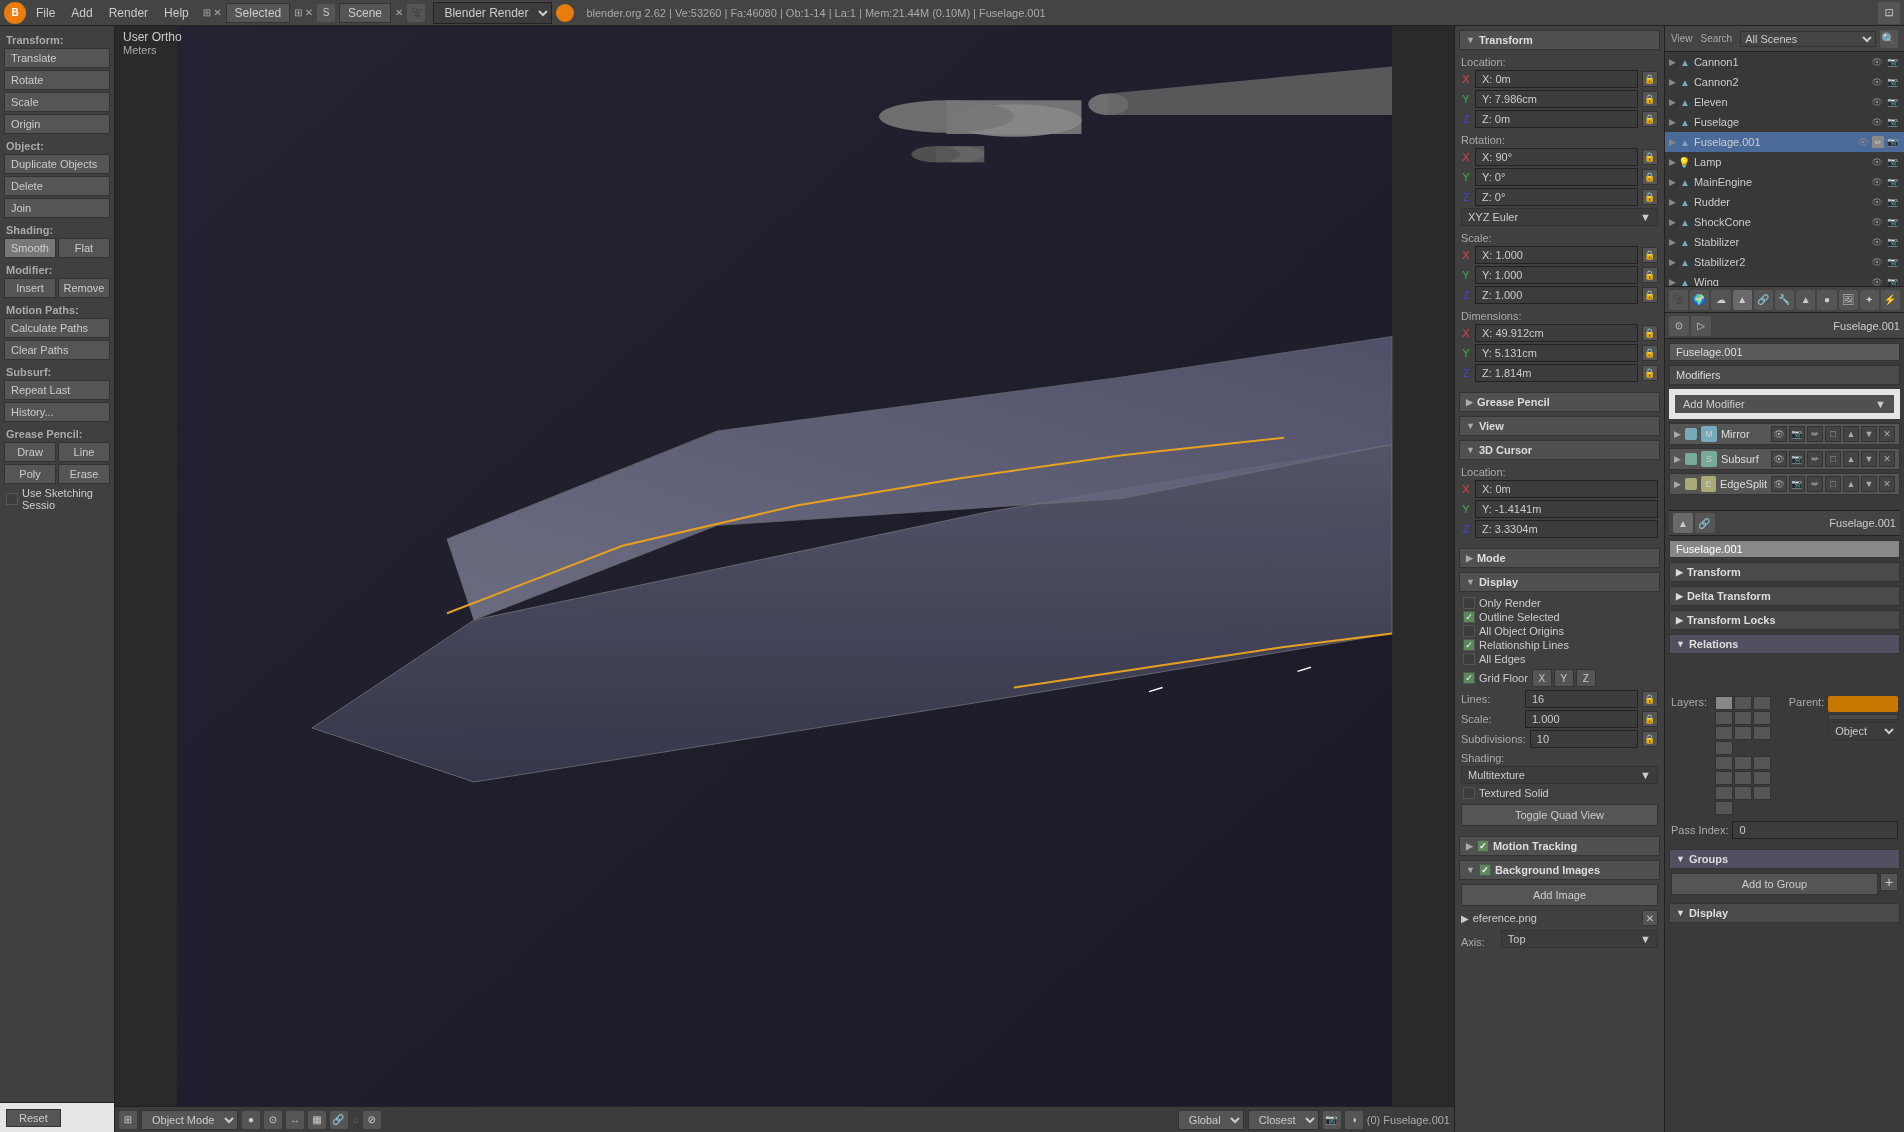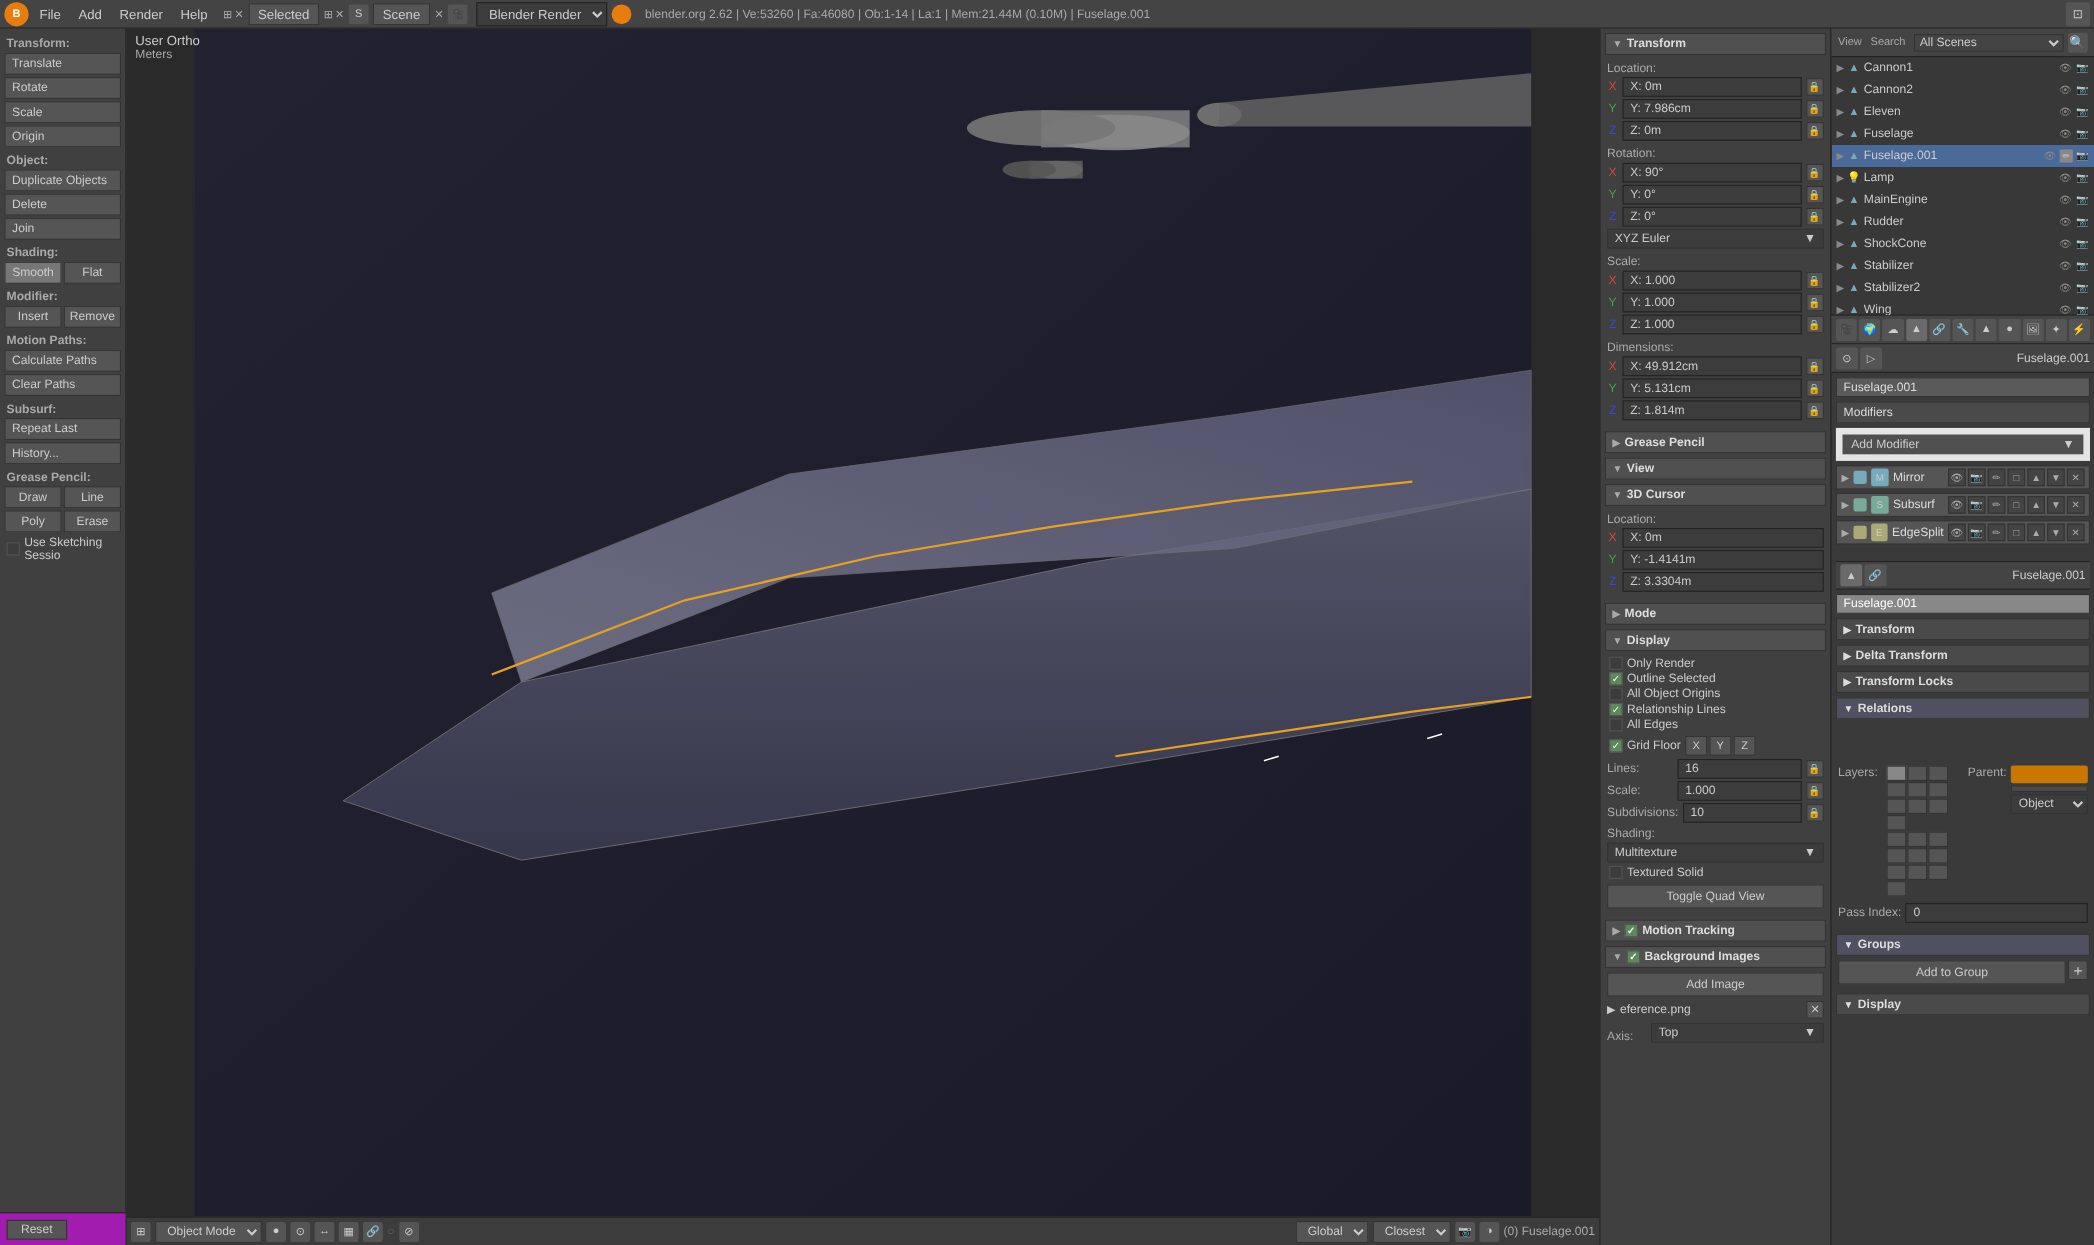--- a/index.html
+++ b/index.html
@@ -120,21 +120,21 @@
       font-size: 11px;
       padding: 3px 4px;
       text-align: center;
       cursor: pointer;
     }
     .panel-btn-half.active {
       background: #777;
     }
     .left-panel-bottom {
       height: 30px;
-      background: #a21caf;
+      background: #e5e5e5;
       border-top: 1px solid #222;
       display: flex;
       align-items: center;
       padding: 0 6px;
     }
     .reset-btn {
       background: #555;
       border: 1px solid #333;
       color: #ccc;
       font-size: 11px;

